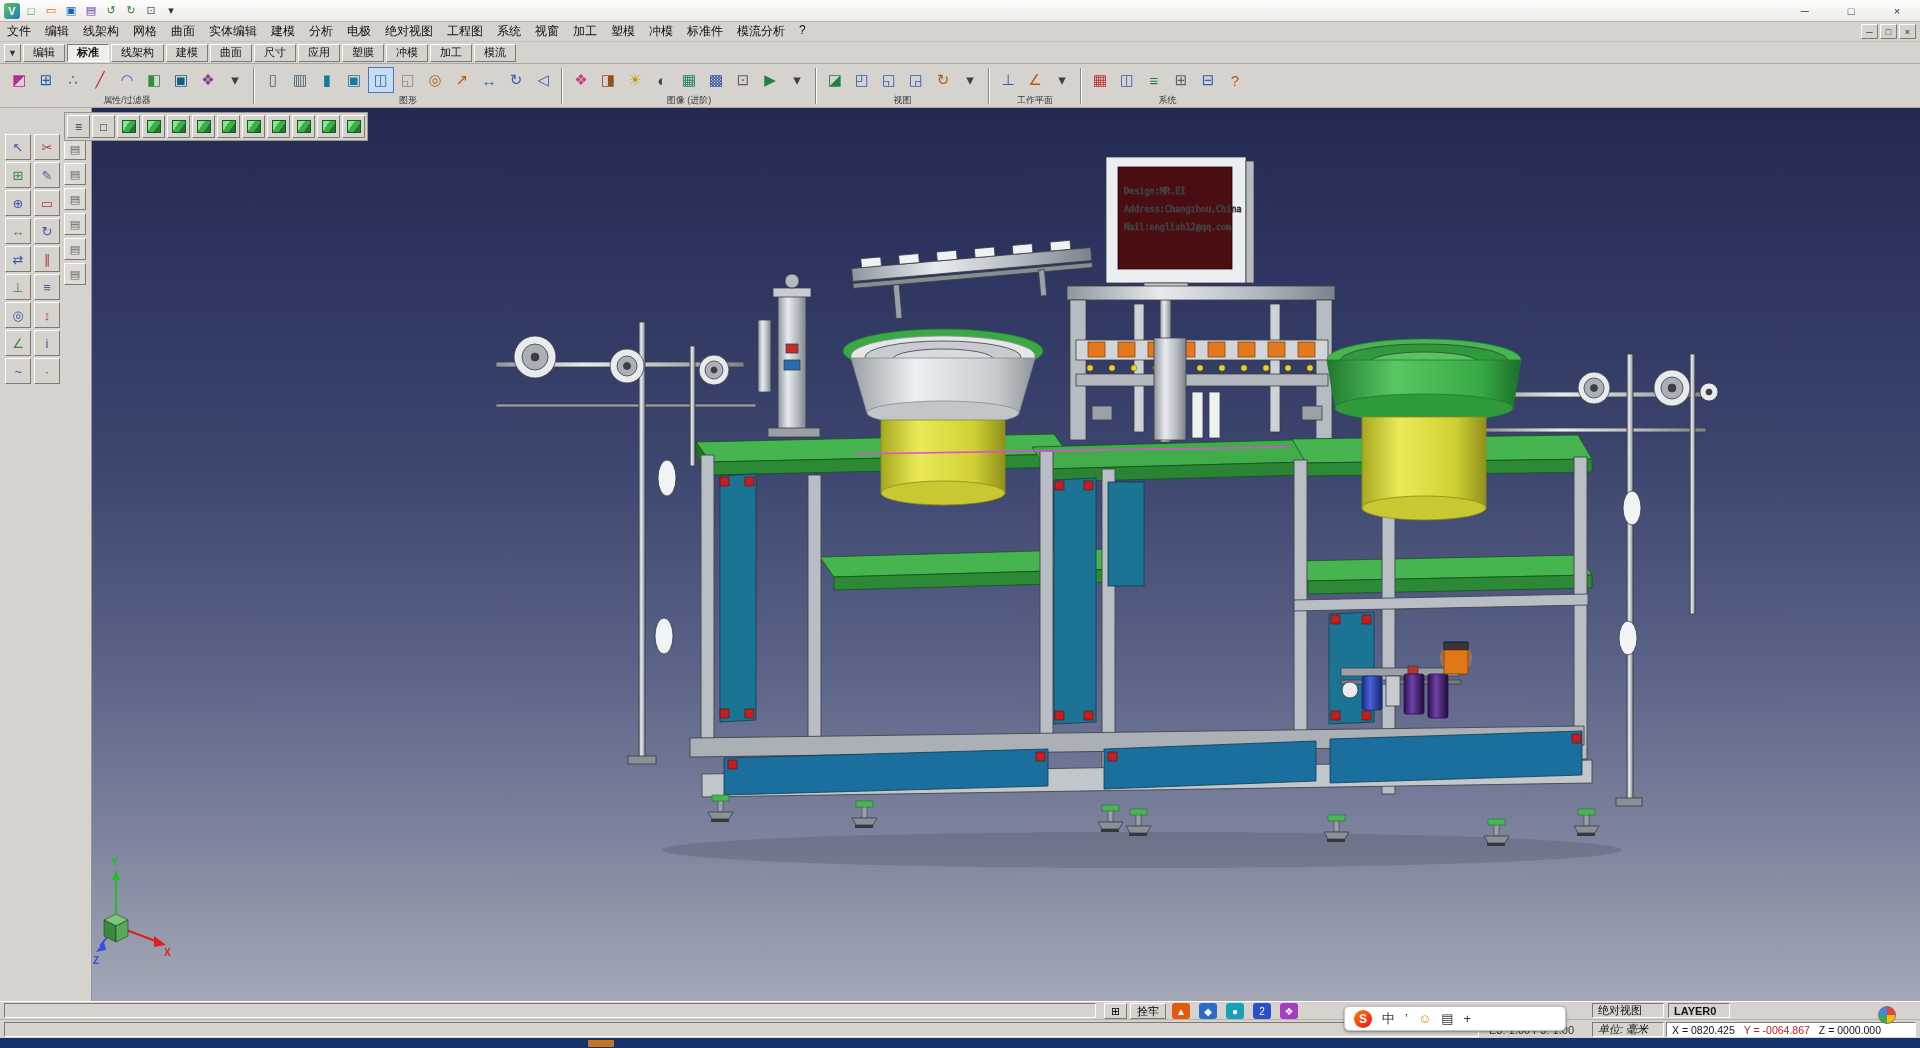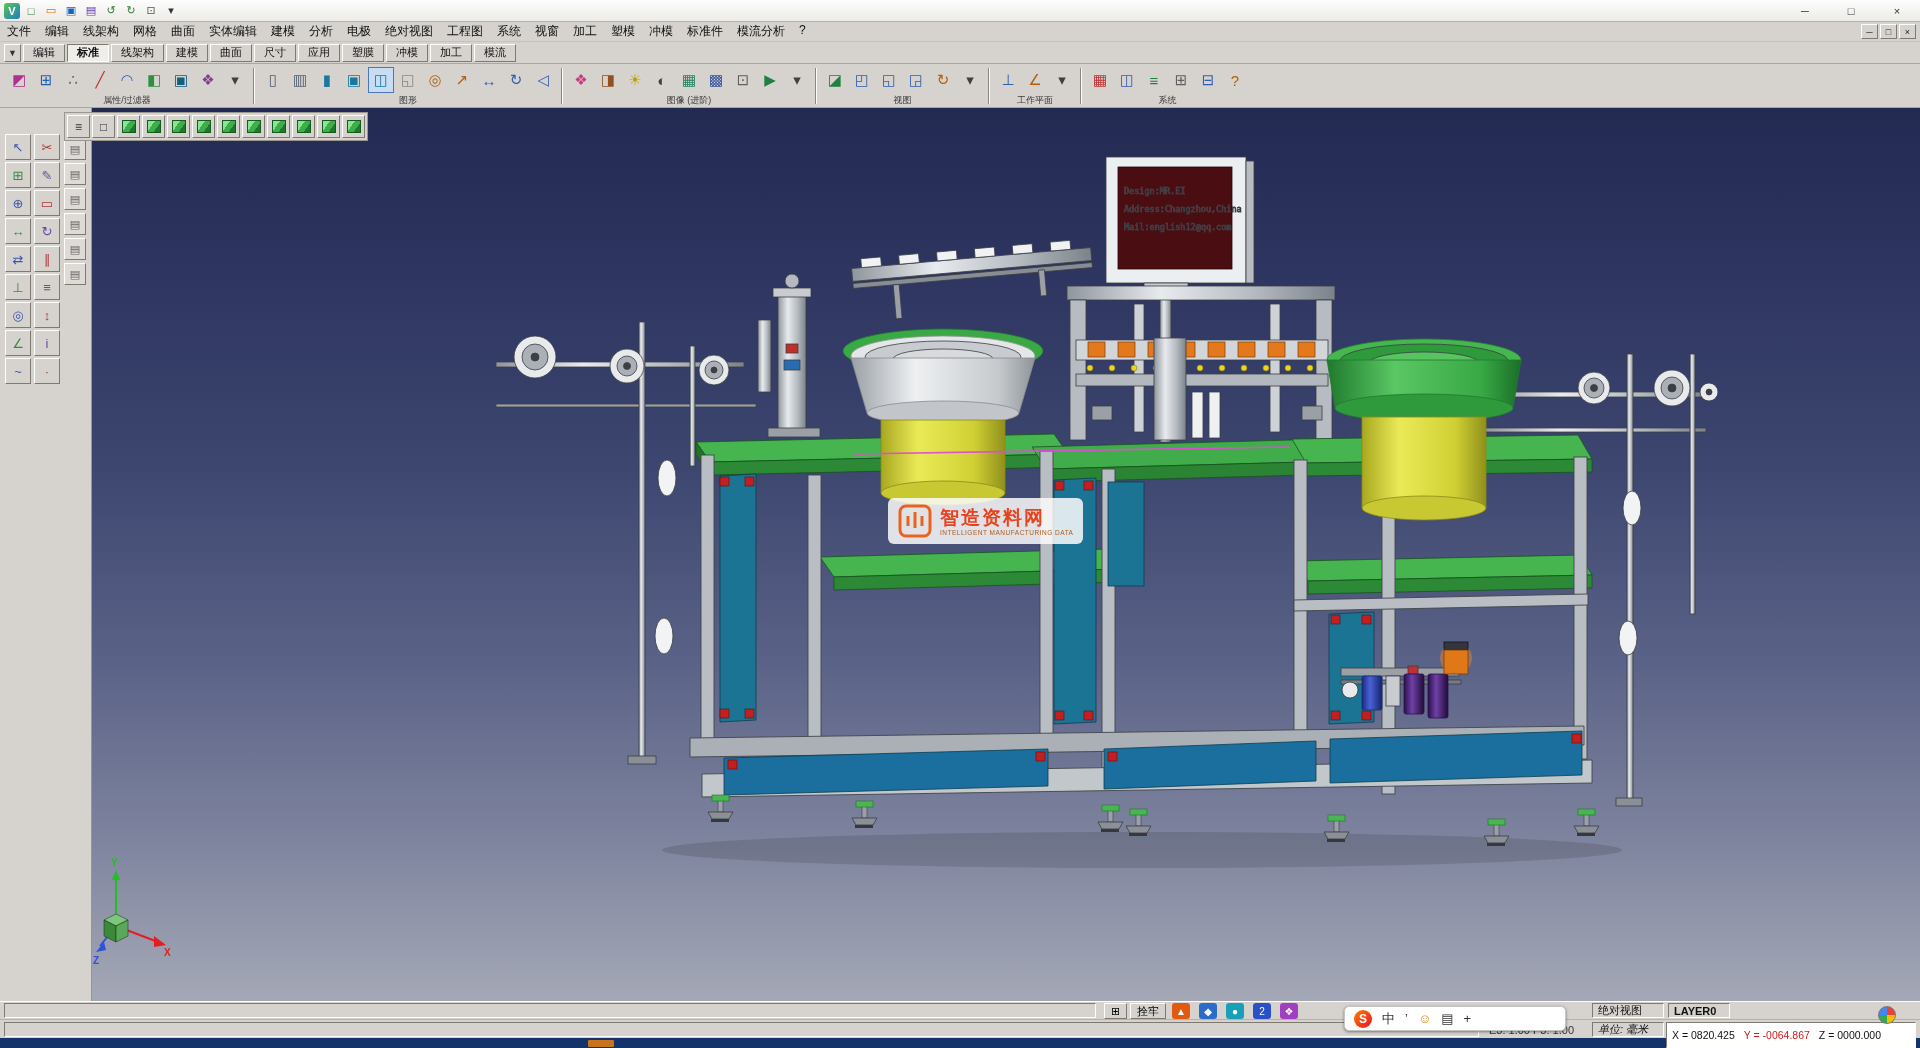--- a/index.html
+++ b/index.html
@@ -45,21 +45,21 @@
 .wm-sub{font-size:6.5px;color:#b05a18;letter-spacing:.5px;}
 .mtext{font-size:8.5px;fill:#ff3a28;font-family:"DejaVu Sans Mono",monospace;}
 .axlab{font-size:10px;font-weight:bold;}
 
 .statusA{position:absolute;left:0;top:1001px;width:1920px;height:18px;background:#d6d3ce;border-top:1px solid #fdfdfb;z-index:8;}
 .statusB{position:absolute;left:0;top:1019px;width:1920px;height:19px;background:#d6d3ce;border-top:1px solid #b6b2aa;z-index:8;}
 .sunken{border:1px solid;border-color:#7e7a72 #fdfdfb #fdfdfb #7e7a72;}
 .spanel{position:absolute;top:1px;height:15px;display:flex;align-items:center;padding:0 5px;font-size:11px;color:#111;white-space:nowrap;}
 .sbtn{position:absolute;top:1px;height:16px;display:flex;align-items:center;padding:0 6px;font-size:11px;background:#d6d3ce;border:1px solid;border-color:#fdfdfb #7e7a72 #7e7a72 #fdfdfb;}
 .tray{position:absolute;top:1px;width:18px;height:16px;border-radius:3px;color:#fff;font-size:10px;display:flex;align-items:center;justify-content:center;}
-.coordbox{position:absolute;left:1666px;top:2px;width:250px;height:15px;background:#fff;display:flex;align-items:center;gap:9px;padding:12px 5px;font-size:10.5px;}
+.coordbox{position:absolute;left:1666px;top:2px;width:250px;height:15px;background:#fff;display:flex;align-items:center;gap:9px;padding:1px 5px;font-size:10.5px;}
 .sliver{position:absolute;left:0;top:1038px;width:1920px;height:10px;background:#15336b;z-index:7;}
 .chip{position:absolute;left:588px;top:1040px;width:26px;height:7px;background:#c8731e;border-radius:1px;z-index:8;}
 .ime-bar{position:absolute;left:1344px;top:1006px;width:222px;height:25px;background:#fff;border:1px solid #c4c4c4;border-radius:5px;display:flex;align-items:center;gap:10px;padding:0 9px;box-shadow:0 1px 3px rgba(0,0,0,.45);z-index:20;}
 .ime-item{font-size:13px;color:#333;}
 .ime-logo{width:18px;height:18px;border-radius:50%;background:linear-gradient(135deg,#ff7e00,#e81123);color:#fff;font-weight:bold;font-size:12px;display:flex;align-items:center;justify-content:center;}
 .ime-orange{color:#e08800;}
 .ball{position:absolute;left:1878px;top:1006px;width:18px;height:18px;border-radius:50%;background:conic-gradient(#e84335 0 25%,#fbbc05 25% 50%,#34a853 50% 75%,#4285f4 75% 100%);border:1px solid #777;z-index:21;}
 </style>
 </head>
 <body>
@@ -511,30 +511,20 @@
         <line x1="24" y1="818" x2="8" y2="838" stroke="#3050e0" stroke-width="2"></line>
         <polygon points="12,834 4,844 14,842" fill="#3050e0"></polygon>
         <text x="1" y="856" class="axlab" fill="#3050e0">Z</text>
         <polygon points="12,812 24,806 36,812 24,818" fill="#7ac87a" stroke="#222" stroke-width="0.5"></polygon>
         <polygon points="12,812 24,818 24,834 12,828" fill="#3a8a3a" stroke="#222" stroke-width="0.5"></polygon>
         <polygon points="24,818 36,812 36,828 24,834" fill="#57aa57" stroke="#222" stroke-width="0.5"></polygon>
       </g>
     </svg>
 
     
-    <div class="watermark">
-      <svg width="34" height="34">
-        <rect x="2" y="2" width="30" height="30" rx="6" fill="none" stroke="#e8641c" stroke-width="3"></rect>
-        <path d="M10 22 V12 M17 24 V8 M24 22 V12" stroke="#e8641c" stroke-width="3" fill="none"></path>
-      </svg>
-      <div class="wm-col">
-        <div class="wm-title">智造资料网</div>
-        <div class="wm-sub">INTELLIGENT MANUFACTURING DATA</div>
-      </div>
-    </div>
   </div>
 
   <div class="cube-bar" id="cube-bar">
       <div class="cube-btn">≡</div>
       <div class="cube-btn">□</div>
       <div class="cube-btn">
         <div class="cube-face"></div>
       </div>
       <div class="cube-btn">
         <div class="cube-face"></div>

